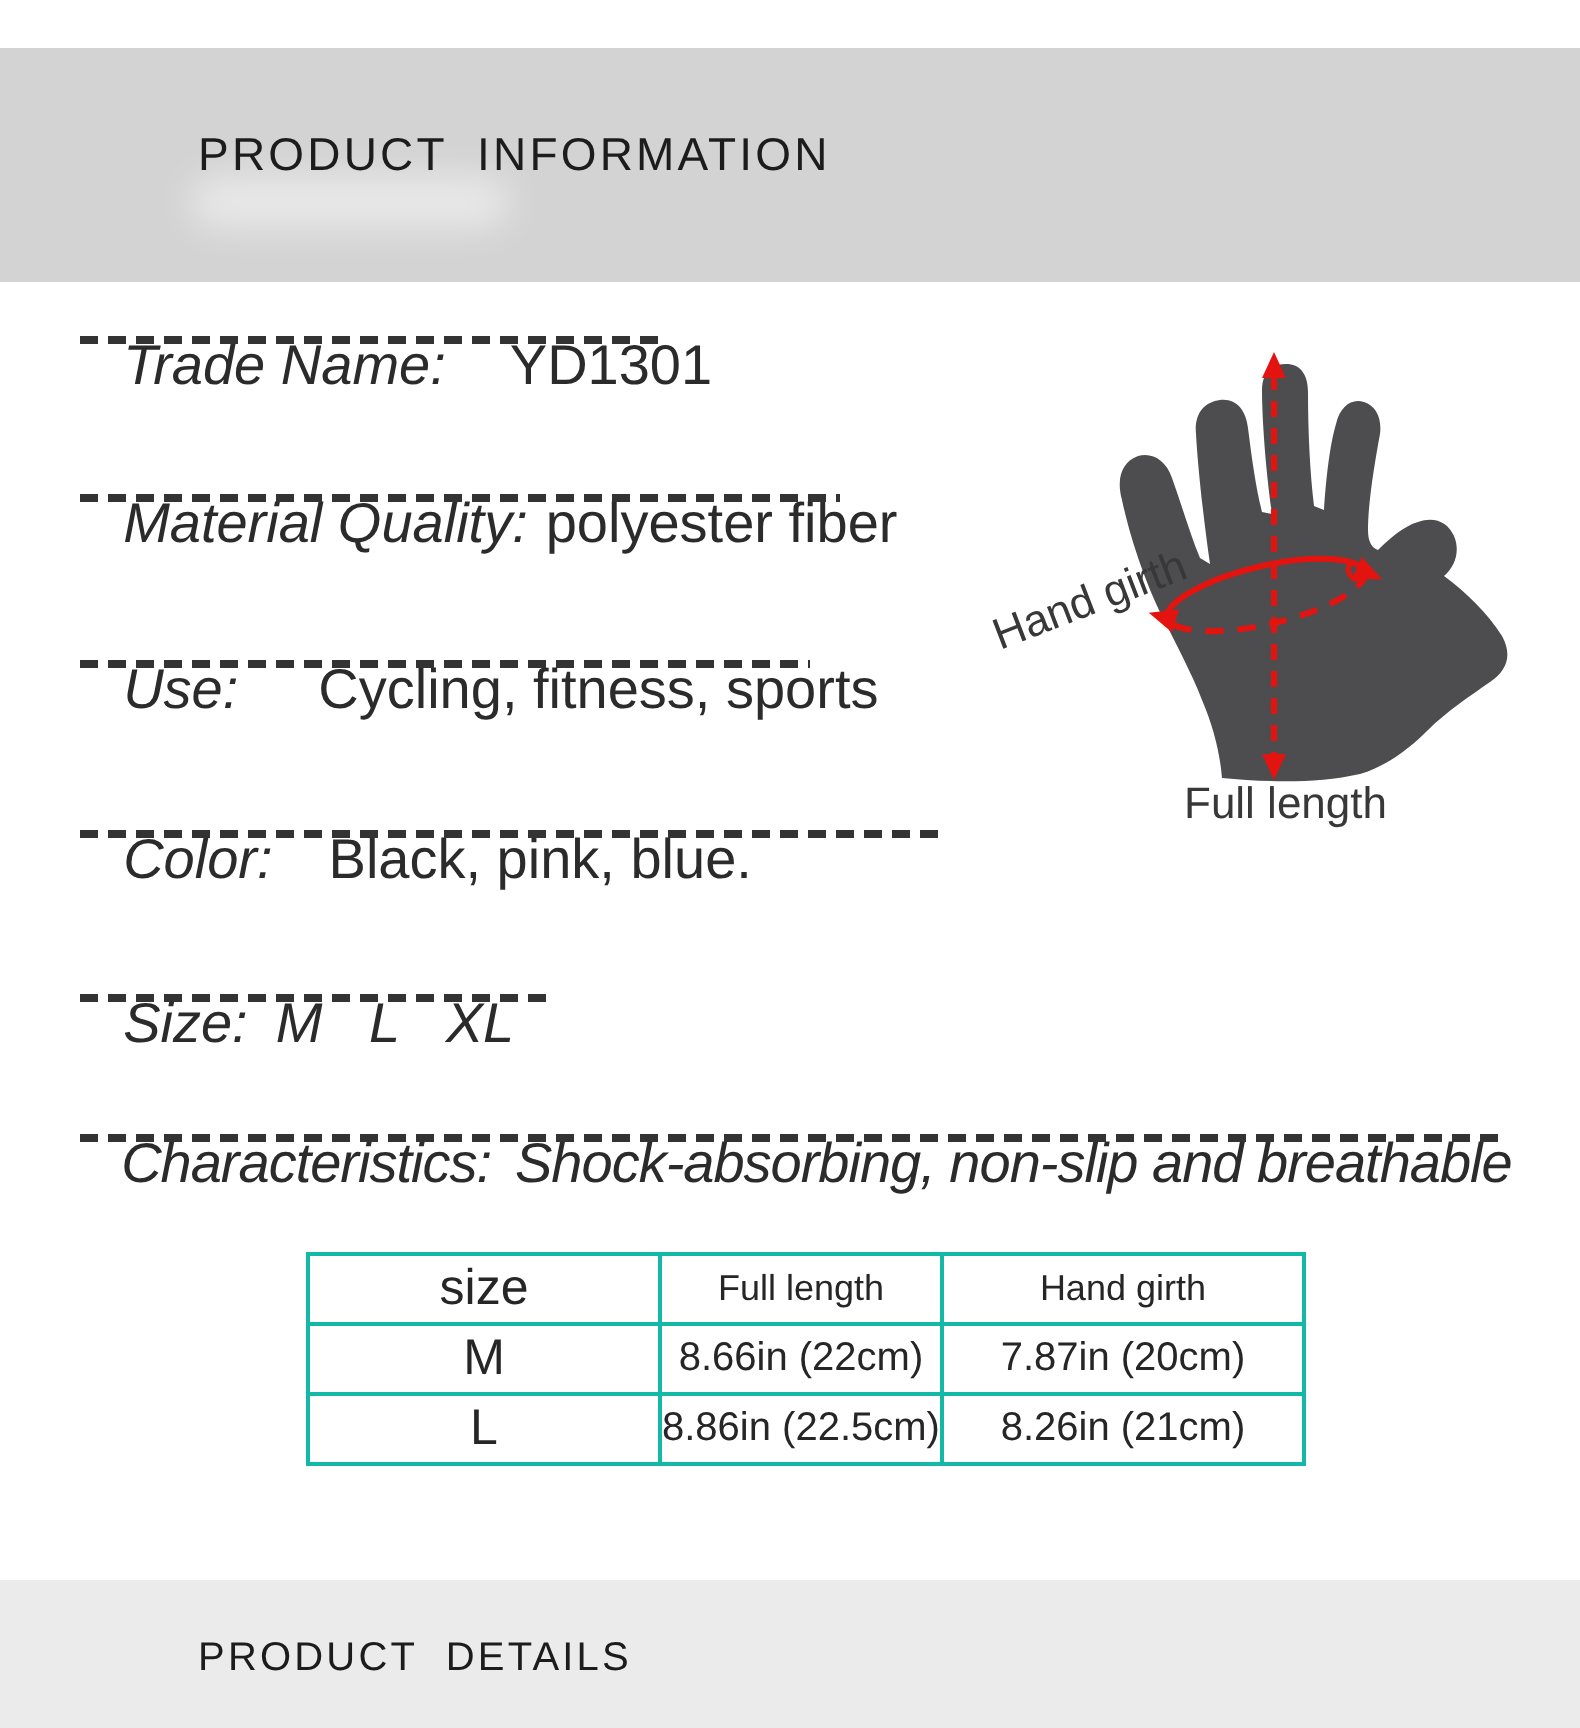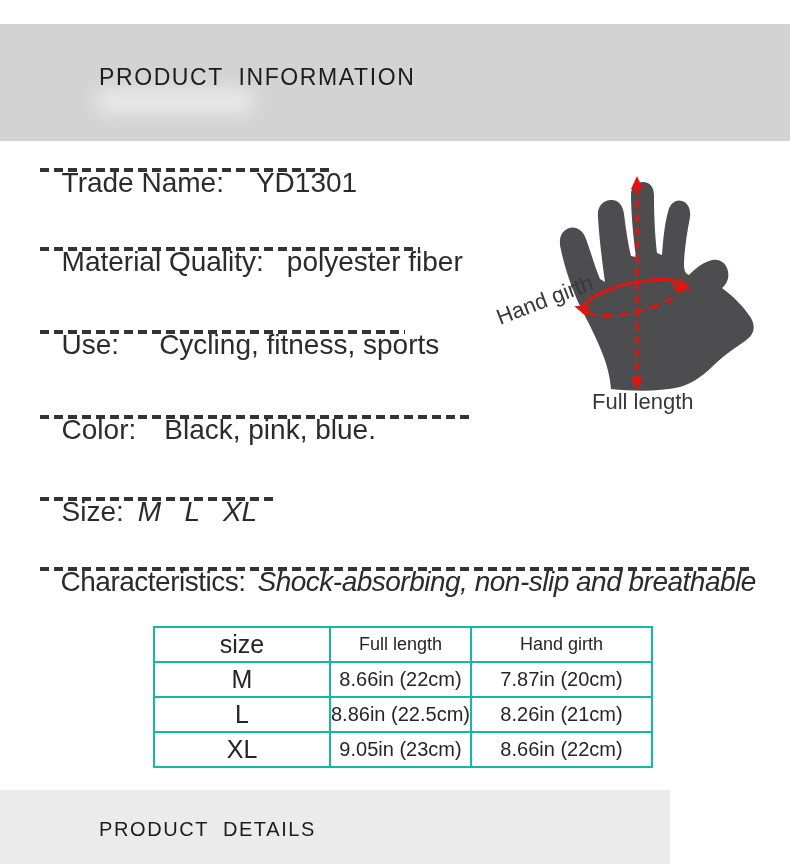--- a/index.html
+++ b/index.html
@@ -4,45 +4,45 @@
 <style>
   html,body{margin:0;padding:0;}
   body{
     width:790px;height:864px;position:relative;overflow:hidden;
     background:#ffffff;
     font-family:"Liberation Sans","DejaVu Sans",sans-serif;
     -webkit-font-smoothing:antialiased;
   }
   
   .topbar{position:absolute;left:0;top:0;width:790px;height:117px;background:#d3d3d3;margin-top:24px;}
-  .bottombar{position:absolute;left:0;top:790px;width:670px;height:74px;background:#ebebeb;}
+  .bottombar{position:absolute;left:0;top:790px;width:790px;height:74px;background:#ebebeb;}
   .bar-title{
     position:absolute;left:99px;
     font-size:23px;letter-spacing:1.6px;word-spacing:7px;
     color:#1c1c1c;white-space:pre;
   }
   .topbar .bar-title{top:40px;}
   .bottombar .bar-title{top:28px;font-size:20px;}
   .watermark{
     position:absolute;left:95px;top:64px;width:160px;height:26px;
     background:rgba(255,255,255,.5);filter:blur(9px);border-radius:14px;
   }
   
   .field{
     position:absolute;left:46px;color:#2b2b2b;font-size:28px;line-height:1.05;
     white-space:pre;
   }
-  .flabel{display:inline-block;}
+  .flabel{display:inline-block;font-style:italic;}
   .fvalue{display:inline-block;}
   .dash{
     position:absolute;left:-6px;top:29px;height:4px;
     background:repeating-linear-gradient(to right,#333 0 9px,transparent 9px 14px);
   }
   .f1{top:139px;} .f1 .dash{width:290px;} .f1 .fvalue{margin-left:32px;text-align:center;}
-  .f2{top:218px;} .f2 .dash{width:380px;} .f2 .fvalue{margin-left:23px;}
+  .f2{top:218px;} .f2 .dash{width:380px;} .f2 .fvalue{margin-left:9px;}
   .f3{top:301px;} .f3 .dash{width:365px;} .f3 .fvalue{margin-left:40px;}
   .f4{top:386px;} .f4 .dash{width:430px;} .f4 .fvalue{margin-left:28px;}
   .f5{top:468px;} .f5 .dash{width:237px;} .f5 .fvalue{margin-left:14px;font-style:italic;}
   .f6{top:538px;letter-spacing:-0.5px;} .f6 .dash{width:709px;} .f6 .fvalue{margin-left:12px;font-style:italic;}
   
   .glove{position:absolute;left:480px;top:172px;width:310px;height:252px;}
   
   table.size-table{
     position:absolute;left:153px;top:626px;
     border-collapse:collapse;table-layout:fixed;color:#262626;
@@ -155,23 +155,18 @@
     <tr>
       <td class="cell-size">M</td>
       <td class="cell-data">8.66in (22cm)</td>
       <td class="cell-data">7.87in (20cm)</td>
     </tr>
     <tr>
       <td class="cell-size">L</td>
       <td class="cell-data">8.86in (22.5cm)</td>
       <td class="cell-data">8.26in (21cm)</td>
     </tr>
-    <tr>
-      <td class="cell-size">XL</td>
-      <td class="cell-data">9.05in (23cm)</td>
-      <td class="cell-data">8.66in (22cm)</td>
-    </tr>
   </tbody>
 </table>
 
 <div class="bottombar">
   <div class="bar-title">PRODUCT DETAILS</div>
 </div>
 
 </body></html>

